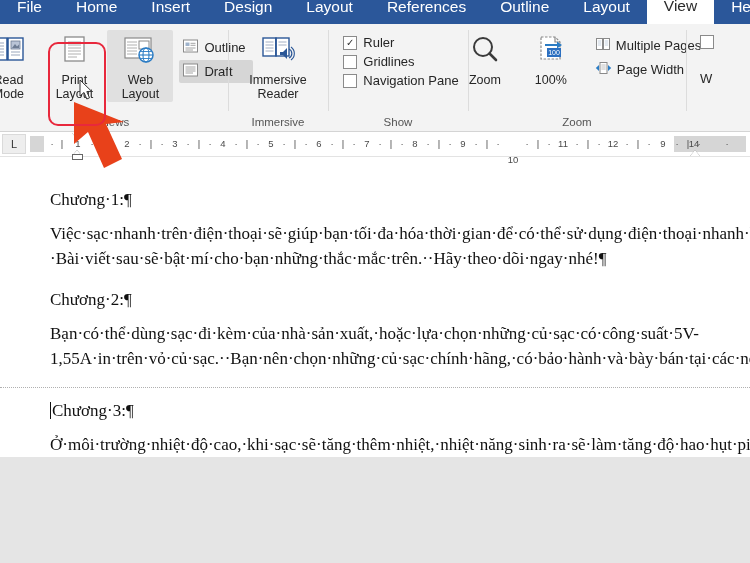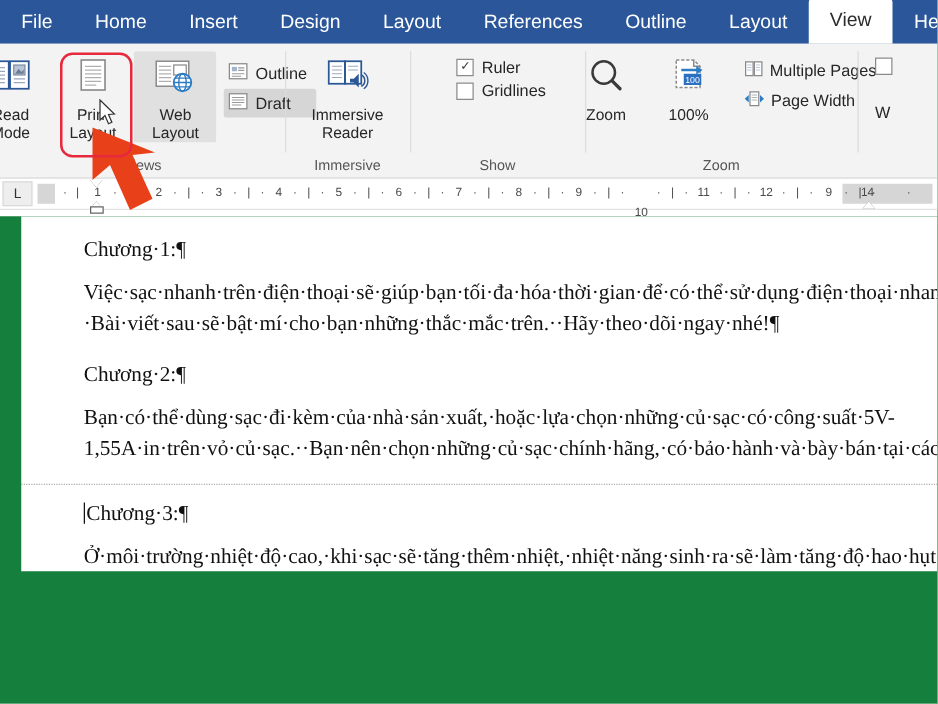--- a/index.html
+++ b/index.html
@@ -4,21 +4,21 @@
 <style>
   html,body{margin:0;padding:0;}
   body{
     width:750px;height:563px;overflow:hidden;
     font-family:"Liberation Sans","DejaVu Sans",sans-serif;
     background:#ffffff;position:relative;
   }
 
   
   .tabbar{
-    height:35px;background:#2b579a;display:flex;align-items:flex-end;
+    height:24px;background:#2b579a;display:flex;align-items:flex-end;
     position:relative;
   }
   .tab{
     color:#ffffff;font-size:15.5px;padding:0 17px;height:34px;
     line-height:34px;cursor:default;white-space:nowrap;
     display:flex;align-items:center;justify-content:center;
   }
   .tab.active{
     background:#ffffff;color:#2b2b2b;height:36px;line-height:36px;
     border-radius:3px 3px 0 0;
@@ -96,21 +96,21 @@
     font-size:9.5px;color:#4a4a4a;
   }
   .rz-gray{position:absolute;top:0;bottom:0;background:#d6d6d6;}
   .rtick{position:absolute;top:0;height:16px;line-height:16px;transform:translateX(-50%);}
   .indent-top{position:absolute;top:-3px;width:0;height:0;border-left:5px solid transparent;border-right:5px solid transparent;border-top:6px solid #fff;filter:drop-shadow(0 0 0.5px #555);}
   .indent-bot{position:absolute;bottom:-4px;width:0;height:0;border-left:5px solid transparent;border-right:5px solid transparent;border-bottom:6px solid #fff;filter:drop-shadow(0 0 0.5px #555);}
   .indent-sq{position:absolute;width:9px;height:4px;background:#fff;border:1px solid #666;}
 
   
   .docarea{
-    position:absolute;left:0;top:173px;right:0;bottom:0;background:#15803d;overflow:hidden;padding-left:17px;
+    position:absolute;left:0;top:173px;right:0;bottom:0;background:#e5e5e5;overflow:hidden;
   }
   .page{
     background:#ffffff;padding:14px 18px 0 50px;position:relative;
   }
   .para{
     font-family:"Liberation Serif","DejaVu Serif",serif;
     font-size:17px;line-height:25px;color:#111;margin:0 0 0 0;
     max-width:655px;
   }
   .para.head{margin-bottom:9px;}
@@ -273,20 +273,24 @@
 
   <div class="grp" style="width:140px;">
     <div class="grp-body" style="flex-direction:column;align-items:flex-start;padding-top:6px;padding-left:12px;">
       <div class="chkrow">
         <span class="chkbox">✓</span>
         <span>Ruler</span>
       </div>
       <div class="chkrow">
         <span class="chkbox"></span>
         <span>Gridlines</span>
+      </div>
+      <div class="chkrow">
+        <span class="chkbox"></span>
+        <span>Navigation Pane</span>
       </div>
     </div>
     <div class="grp-label">Show</div>
   </div>
 
   <div class="grp" style="width:218px;">
     <div class="grp-body" style="padding-left:12px;">
       <div class="bigbtn">
         <span class="icn">
           <svg width="36" height="32" viewBox="0 0 36 32">

